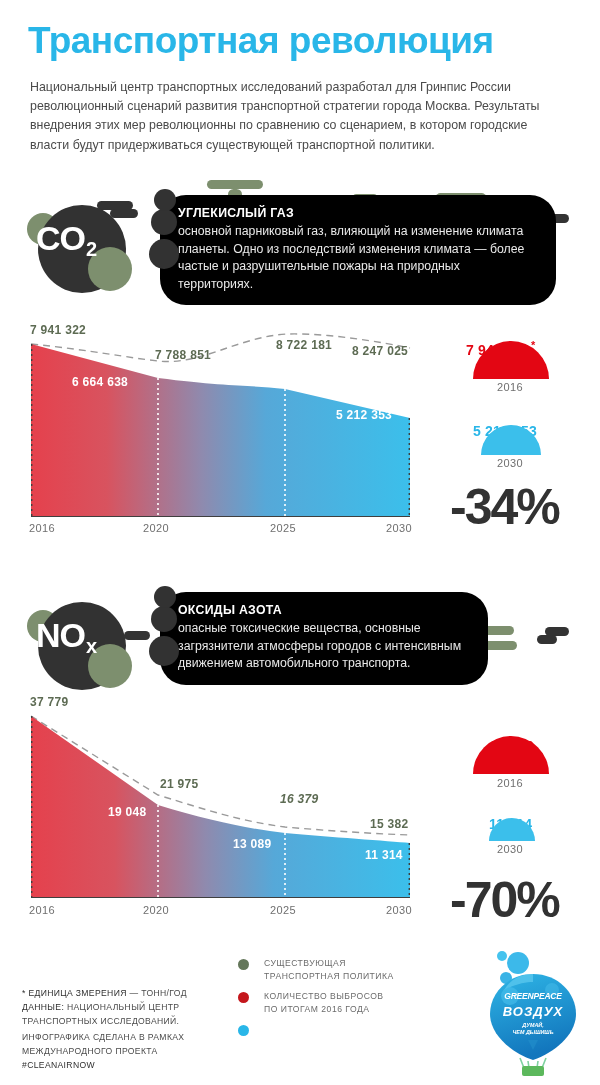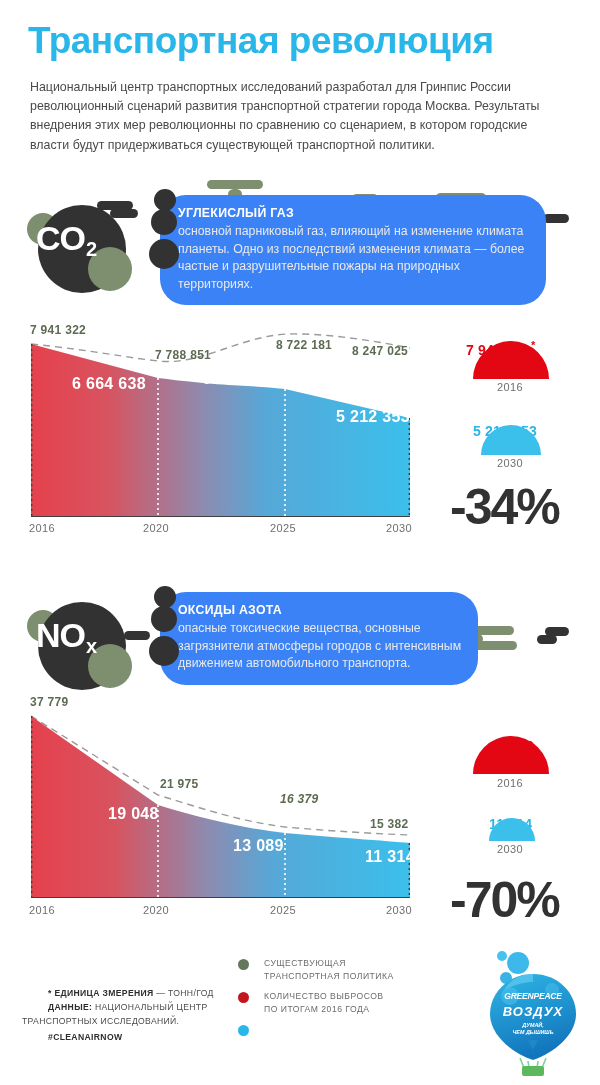--- a/index.html
+++ b/index.html
@@ -42,22 +42,22 @@
   }
   .gas-text{
     position:absolute;left:26px;top:26px;width:130px;
     color:#ffffff;font-size:34px;font-weight:bold;line-height:1;
     letter-spacing:-1px;
   }
   .gas-text .sub{font-size:20px;vertical-align:-6px;margin-left:1px;}
 
   
   .bubble{
-    position:absolute;background:#3b82f6;color:#e9e9e9;
-    border-radius:26px;padding:10px 8px 12px 18px;
+    position:absolute;background:#000000;color:#e9e9e9;
+    border-radius:26px;padding:10px 18px 12px 18px;
     font-size:12.3px;line-height:1.42;
   }
   .bubble .bt{display:block;color:#ffffff;font-weight:bold;font-size:12.3px;letter-spacing:.3px;margin-bottom:1px;}
   .bubble::before{
     content:"";position:absolute;left:-9px;top:14px;
     width:26px;height:26px;border-radius:50%;background:#323232;
   }
   .bubble::after{
     content:"";position:absolute;left:-11px;top:44px;
     width:30px;height:30px;border-radius:50%;background:#323232;
@@ -68,21 +68,21 @@
   .chart{position:absolute;}
   .chart svg{display:block;}
   .axis-lab{
     position:absolute;font-size:11px;color:#6f6f6f;letter-spacing:.4px;
   }
   .peak-lab{
     position:absolute;font-size:12px;font-weight:bold;color:#5d6b53;
     letter-spacing:.3px;white-space:nowrap;
   }
   .area-lab{
-    position:absolute;font-size:16px;font-weight:bold;color:#ffffff;
+    position:absolute;font-size:12px;font-weight:bold;color:#ffffff;
     letter-spacing:.3px;white-space:nowrap;
   }
 
   
   .dome-val{
     position:absolute;font-size:14px;font-weight:bold;letter-spacing:.2px;
     white-space:nowrap;
     margin-top:19px;
   }
   .dome-val .ast{font-size:11px;vertical-align:super;margin-left:1px;}
@@ -93,21 +93,21 @@
   .pct{
     position:absolute;font-size:50px;font-weight:bold;color:#323232;
     letter-spacing:-2px;line-height:1;white-space:nowrap;
   }
 
   
   .foot-note{
     position:absolute;left:22px;width:215px;
     font-size:8.6px;line-height:1.62;color:#4a4a4a;letter-spacing:.35px;
   }
-  .foot-note b{font-weight:bold;color:#2e2e2e;margin-left:26px;}
+  .foot-note b{font-weight:normal;color:#2e2e2e;}
   .legend{position:absolute;}
   .leg-row{position:relative;margin-bottom:7px;padding-left:26px;}
   .leg-dot{
     position:absolute;left:0;top:2px;width:11px;height:11px;border-radius:50%;
   }
   .leg-txt{
     font-size:8.6px;line-height:1.5;color:#6b6b6b;letter-spacing:.5px;
   }
 
   
@@ -292,20 +292,21 @@
 
   <div class="foot-note" style="top:987px;">
     <div>
       <b>* ЕДИНИЦА ЗМЕРЕНИЯ</b><span> — ТОНН/ГОД</span>
     </div>
     <div>
       <b>ДАННЫЕ:</b><span> НАЦИОНАЛЬНЫЙ ЦЕНТР ТРАНСПОРТНЫХ ИССЛЕДОВАНИЙ.</span>
     </div>
   </div>
   <div class="foot-note" style="top:1031px;">
+    <div>ИНФОГРАФИКА СДЕЛАНА В РАМКАХ МЕЖДУНАРОДНОГО ПРОЕКТА</div>
     <div><b>#CLEANAIRNOW</b></div>
   </div>
 
   <div class="legend" style="left:238px;top:957px;width:200px;">
     <div class="leg-row">
       <span class="leg-dot" style="background:#64775a;"></span>
       <div class="leg-txt">
         <span>СУЩЕСТВУЮЩАЯ</span><br>
         <span>ТРАНСПОРТНАЯ ПОЛИТИКА</span>
       </div>

